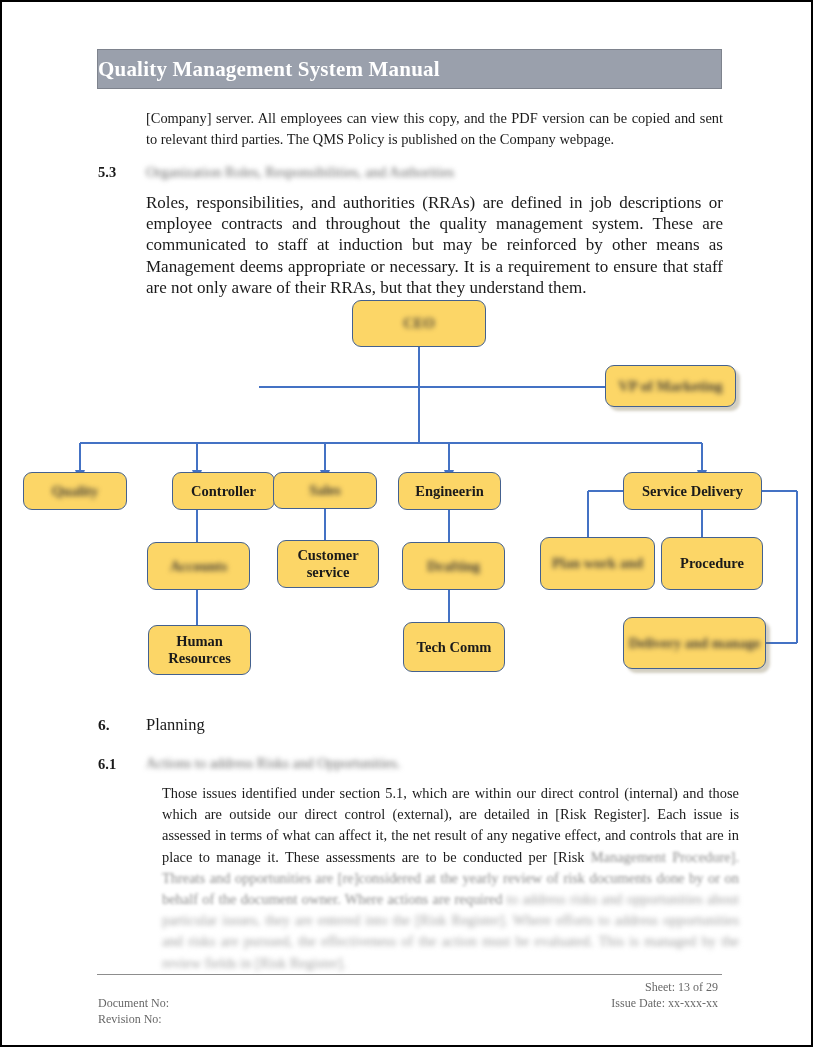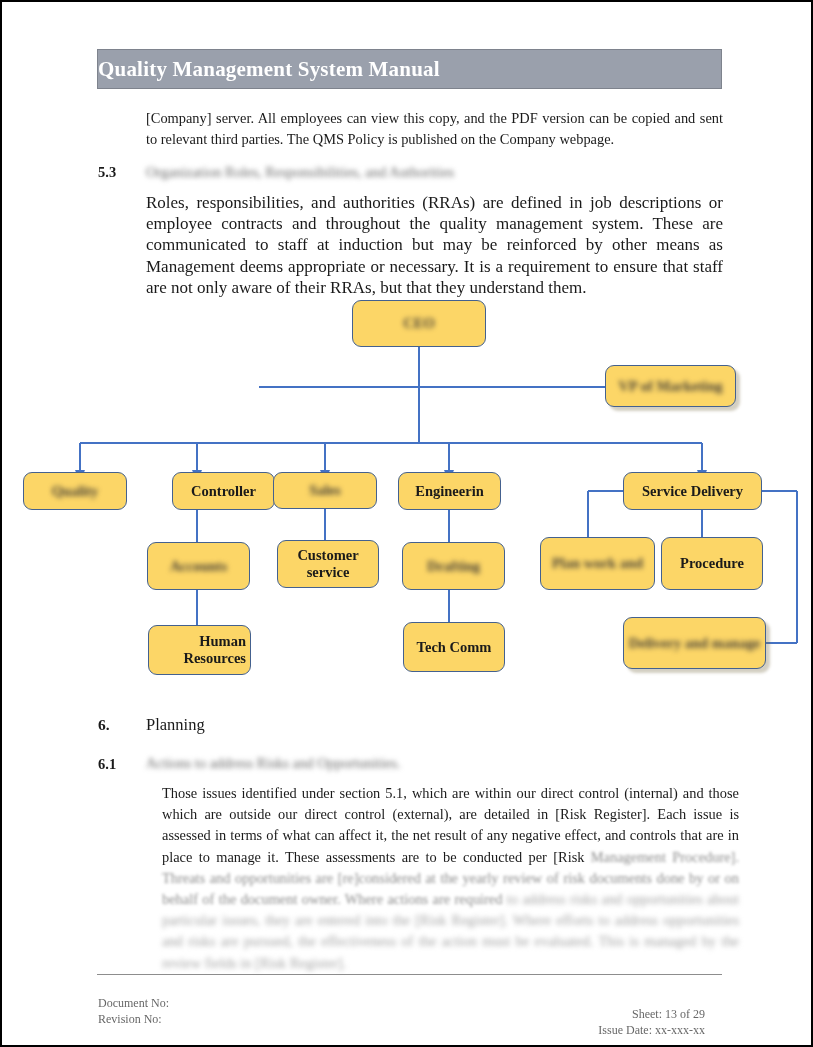--- a/index.html
+++ b/index.html
@@ -150,21 +150,21 @@
     background: #8d8d8d;
   }
   .footer {
     position: absolute;
     top: 977px;
     font-size: 12px;
     line-height: 16px;
     color: #676767;
   }
   .footer-left  { left: 96px;  text-align: left; margin-top: 16px; }
-  .footer-right { right: 106px; text-align: right; margin-top: 27px; }
+  .footer-right { right: 93px; text-align: right; }
 </style>
 </head>
 <body>
 
 <div class="page">
 
   <div class="header-banner">
     <span class="title">Quality Management System Manual</span>
   </div>
 
@@ -260,21 +260,21 @@
     <div class="node" style="left:400px; top:255px; width:103px; height:48px;">
       <span class="node-label blur">Drafting</span>
     </div>
     <div class="node" style="left:538px; top:250px; width:115px; height:53px;">
       <span class="node-label blur">Plan work and</span>
     </div>
     <div class="node" style="left:659px; top:250px; width:102px; height:53px;">
       <span class="node-label">Procedure</span>
     </div>
 
-    <div class="node" style="left:146px; top:338px; width:103px; height:50px;text-align:right;">
+    <div class="node" style="left:146px; top:338px; width:103px; height:50px;">
       <span class="node-label">Human Resources</span>
     </div>
     <div class="node" style="left:401px; top:335px; width:102px; height:50px;">
       <span class="node-label">Tech Comm</span>
     </div>
     <div class="node shadowed" style="left:621px; top:330px; width:143px; height:52px;">
       <span class="node-label blur">Delivery and manage</span>
     </div>
 
   </div>

